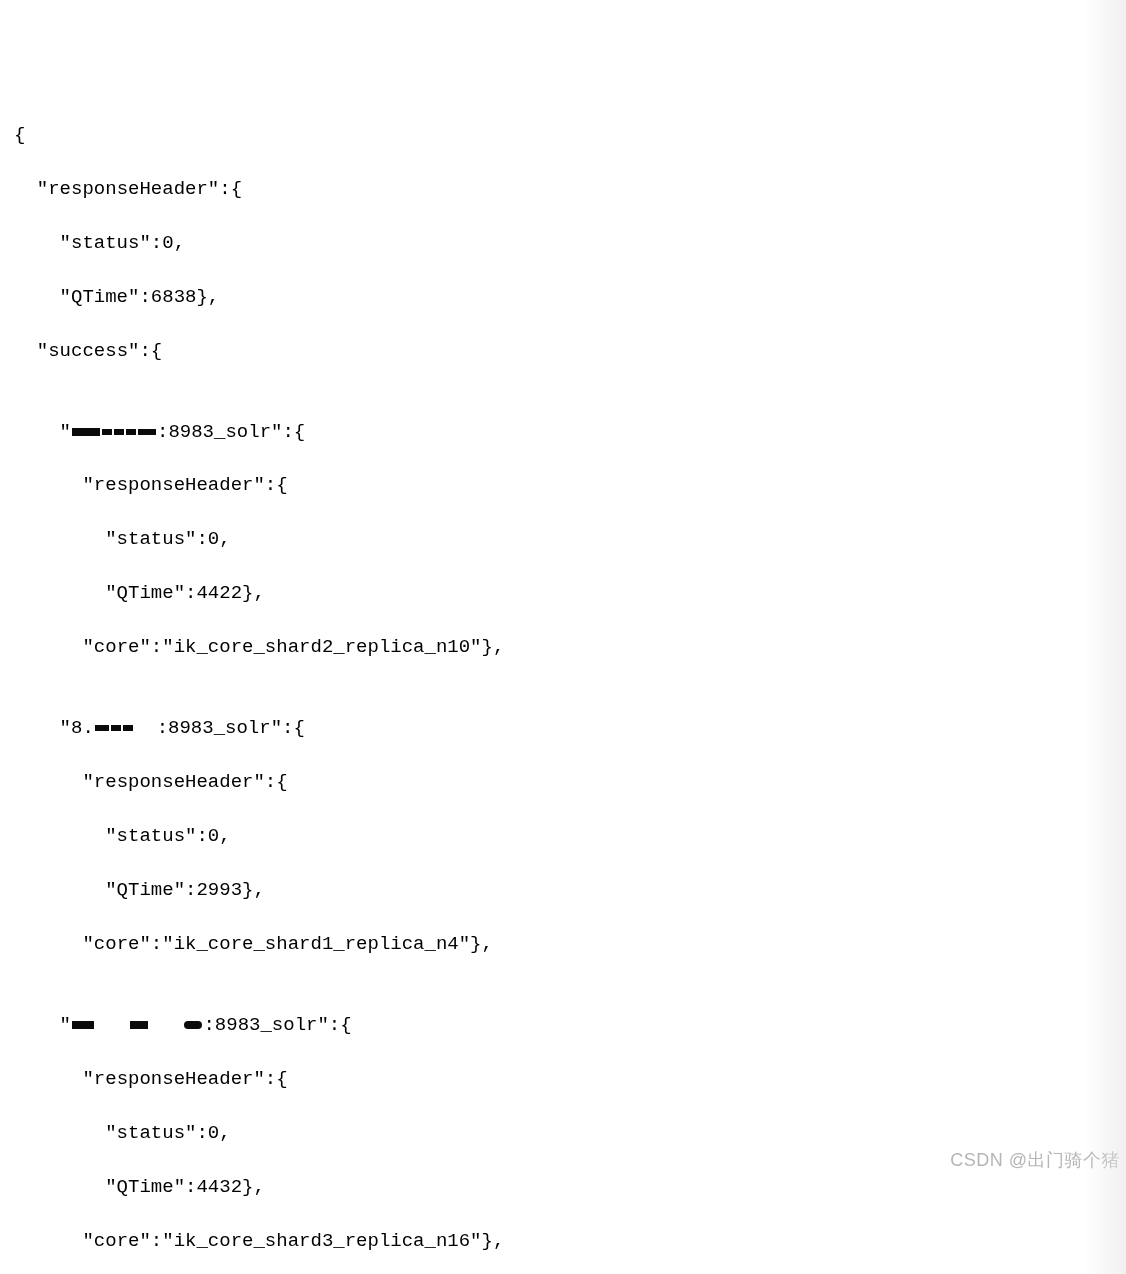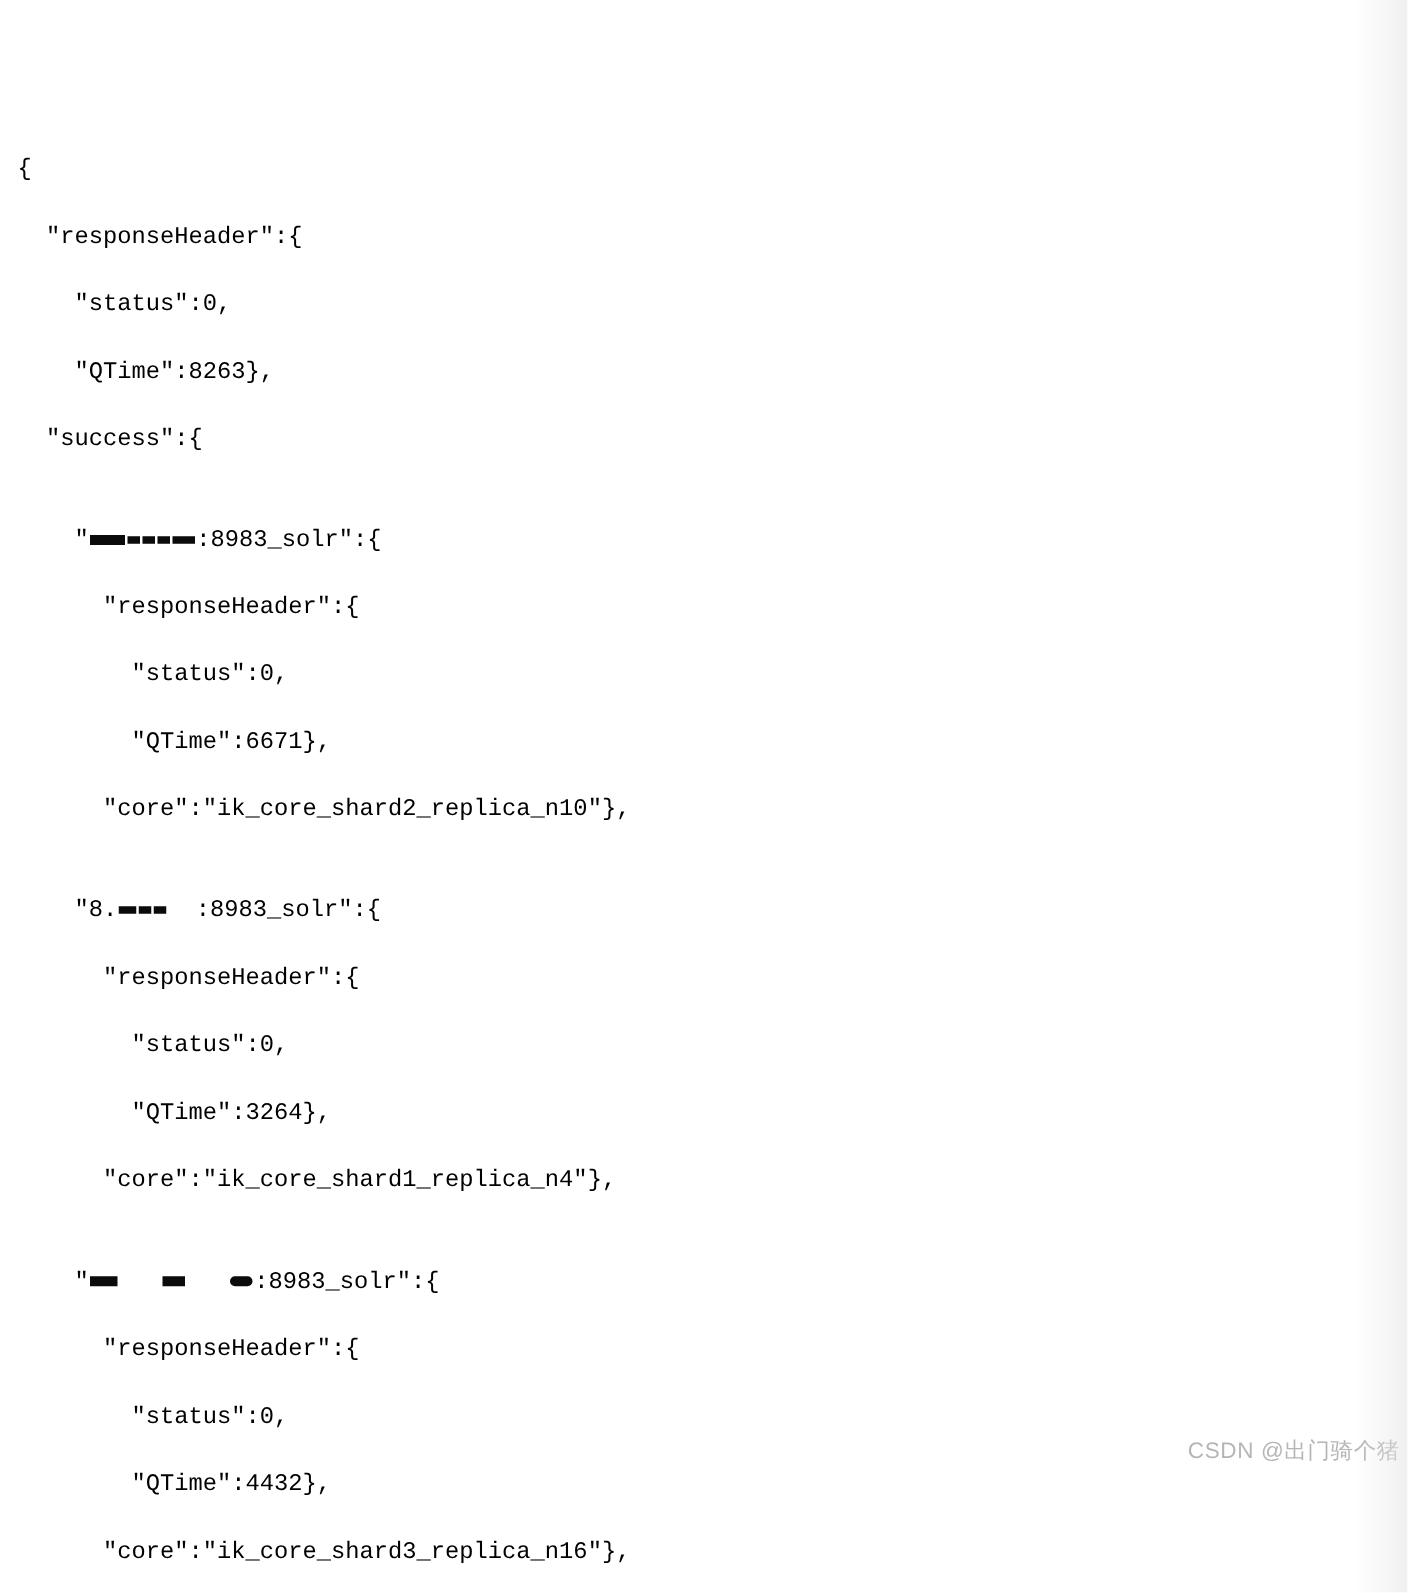--- a/index.html
+++ b/index.html
@@ -42,33 +42,33 @@
     }
   </style>
 </head>
 <body>
 
 
 
 <span class="line">{</span>
 <span class="line">  <span>"responseHeader":{</span></span>
 <span class="line">    <span>"status"</span>:<span>0</span>,</span>
-<span class="line">    <span>"QTime"</span>:<span>8263</span>},</span>
+<span class="line">    <span>"QTime"</span>:<span>6838</span>},</span>
 <span class="line">  <span>"success":{</span></span>
 
 <span class="line">    <span>"</span><span class="redact" style="width:28px"></span><span class="redact" style="width:10px;height:6px"></span><span class="redact" style="width:10px;height:6px"></span><span class="redact" style="width:10px;height:6px"></span><span class="redact" style="width:18px;height:6px"></span><span>:8983_solr":{</span></span>
 <span class="line">      <span>"responseHeader":{</span></span>
 <span class="line">        <span>"status"</span>:<span>0</span>,</span>
-<span class="line">        <span>"QTime"</span>:<span>6671</span>},</span>
+<span class="line">        <span>"QTime"</span>:<span>4422</span>},</span>
 <span class="line">      <span>"core"</span>:<span>"ik_core_shard2_replica_n10"}</span>,</span>
 
 <span class="line">    <span>"8.</span><span class="redact" style="width:14px;height:6px"></span><span class="redact" style="width:10px;height:6px"></span><span class="redact" style="width:10px;height:6px"></span>  <span>:8983_solr":{</span></span>
 <span class="line">      <span>"responseHeader":{</span></span>
 <span class="line">        <span>"status"</span>:<span>0</span>,</span>
-<span class="line">        <span>"QTime"</span>:<span>3264</span>},</span>
+<span class="line">        <span>"QTime"</span>:<span>2993</span>},</span>
 <span class="line">      <span>"core"</span>:<span>"ik_core_shard1_replica_n4"}</span>,</span>
 
 <span class="line">    <span>"</span><span class="redact" style="width:22px"></span>   <span class="redact" style="width:18px"></span>   <span class="redact" style="width:18px;border-radius:10px"></span><span>:8983_solr":{</span></span>
 <span class="line">      <span>"responseHeader":{</span></span>
 <span class="line">        <span>"status"</span>:<span>0</span>,</span>
 <span class="line">        <span>"QTime"</span>:<span>4432</span>},</span>
 <span class="line">      <span>"core"</span>:<span>"ik_core_shard3_replica_n16"}</span>,</span>
 
 
 

